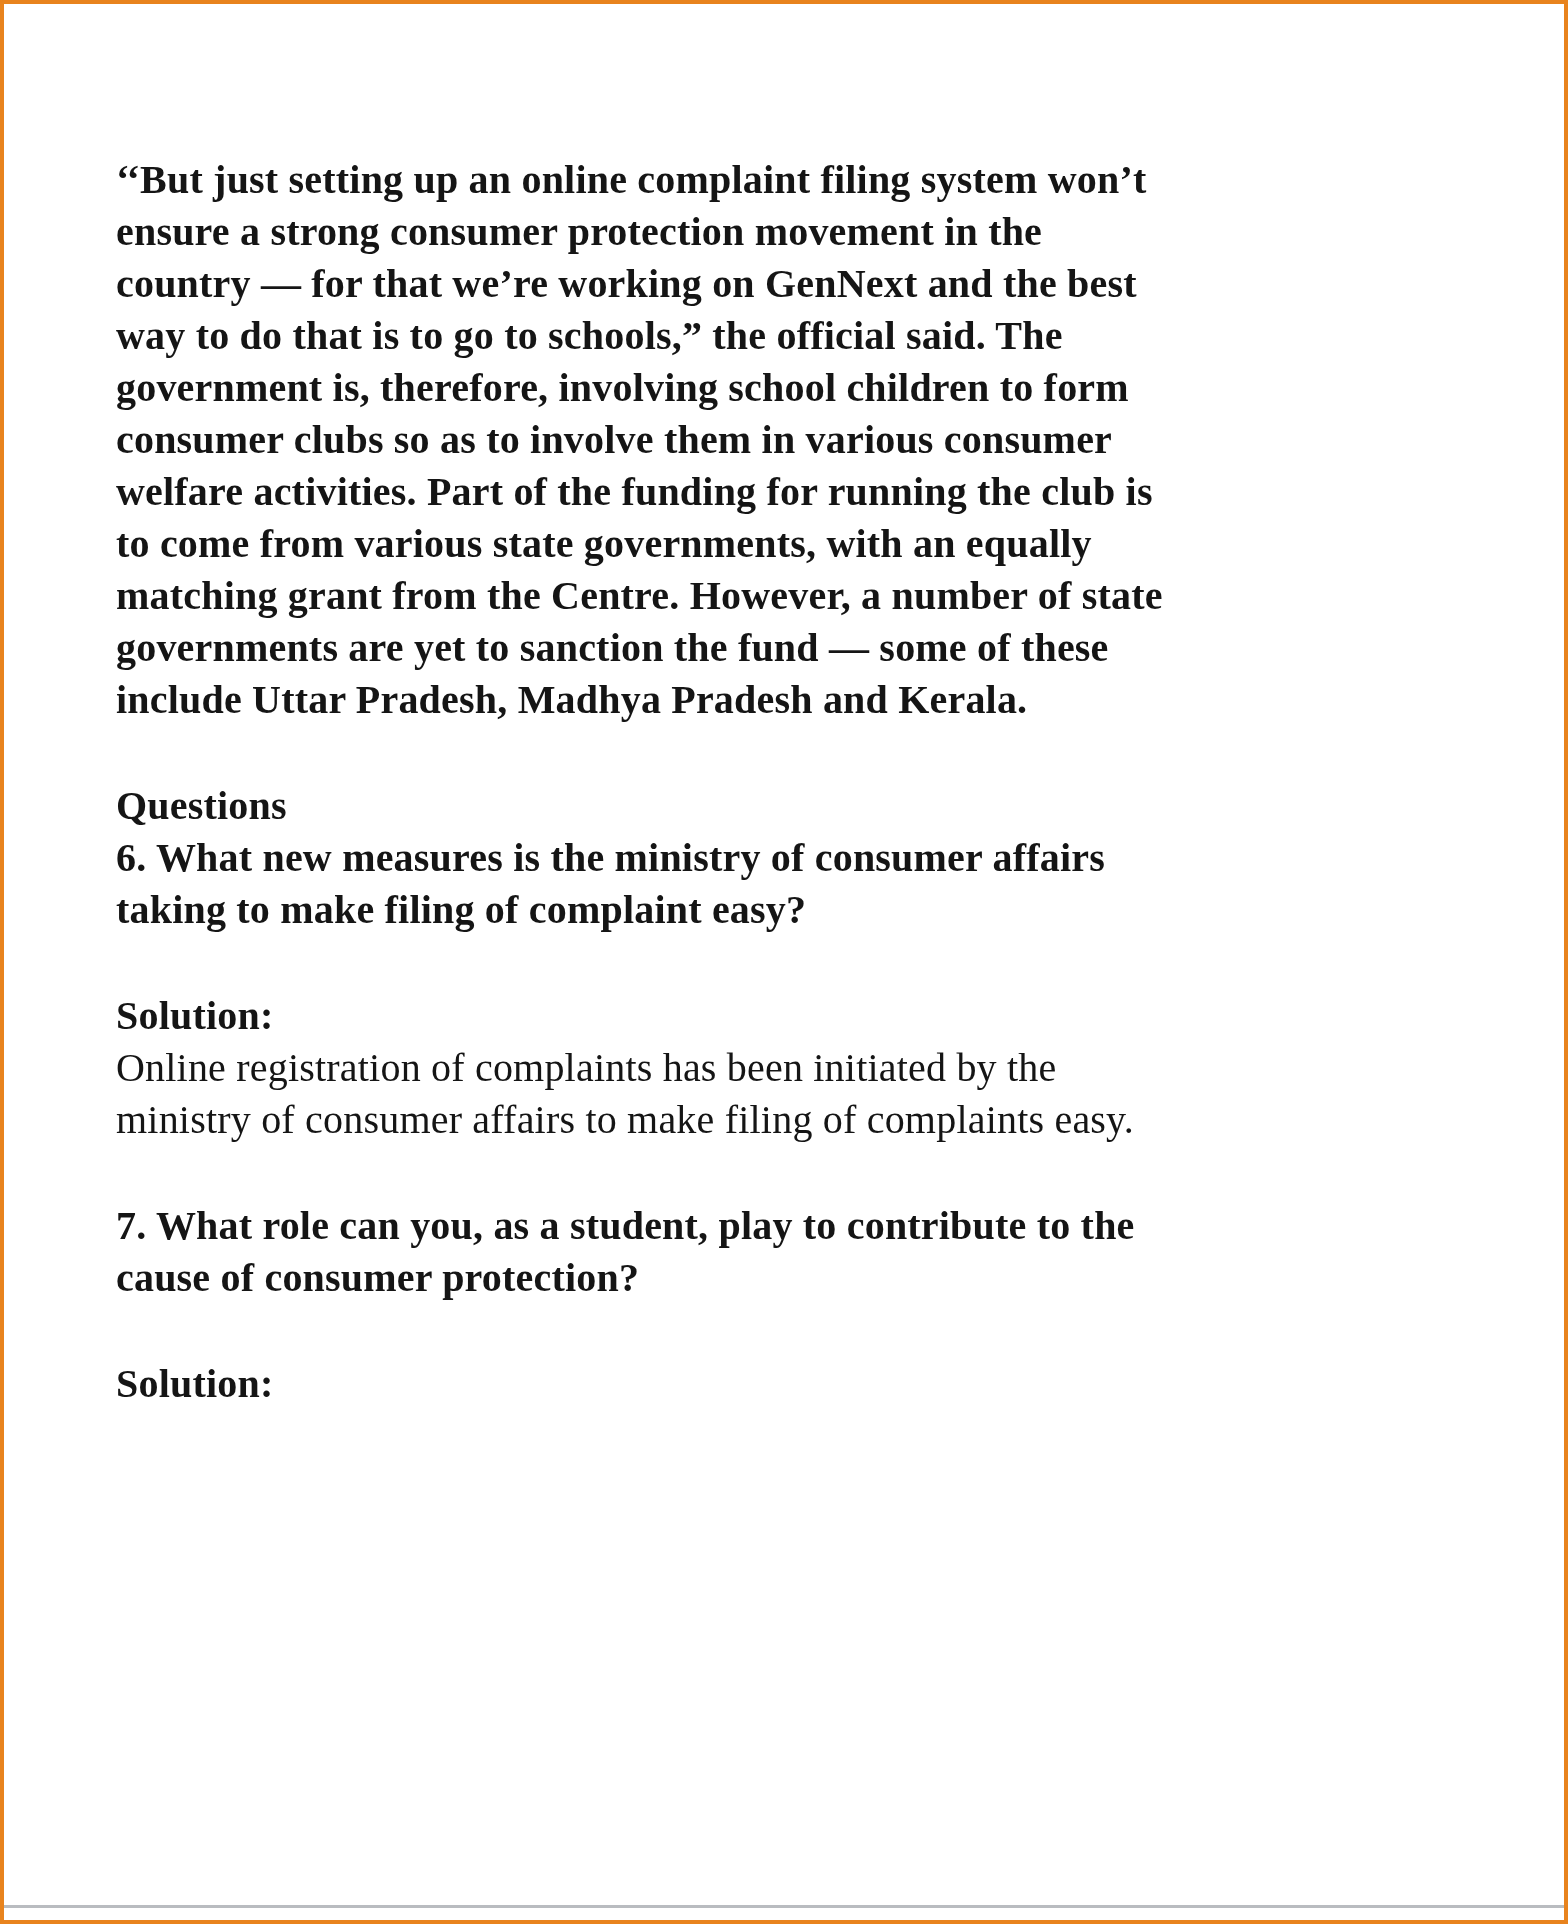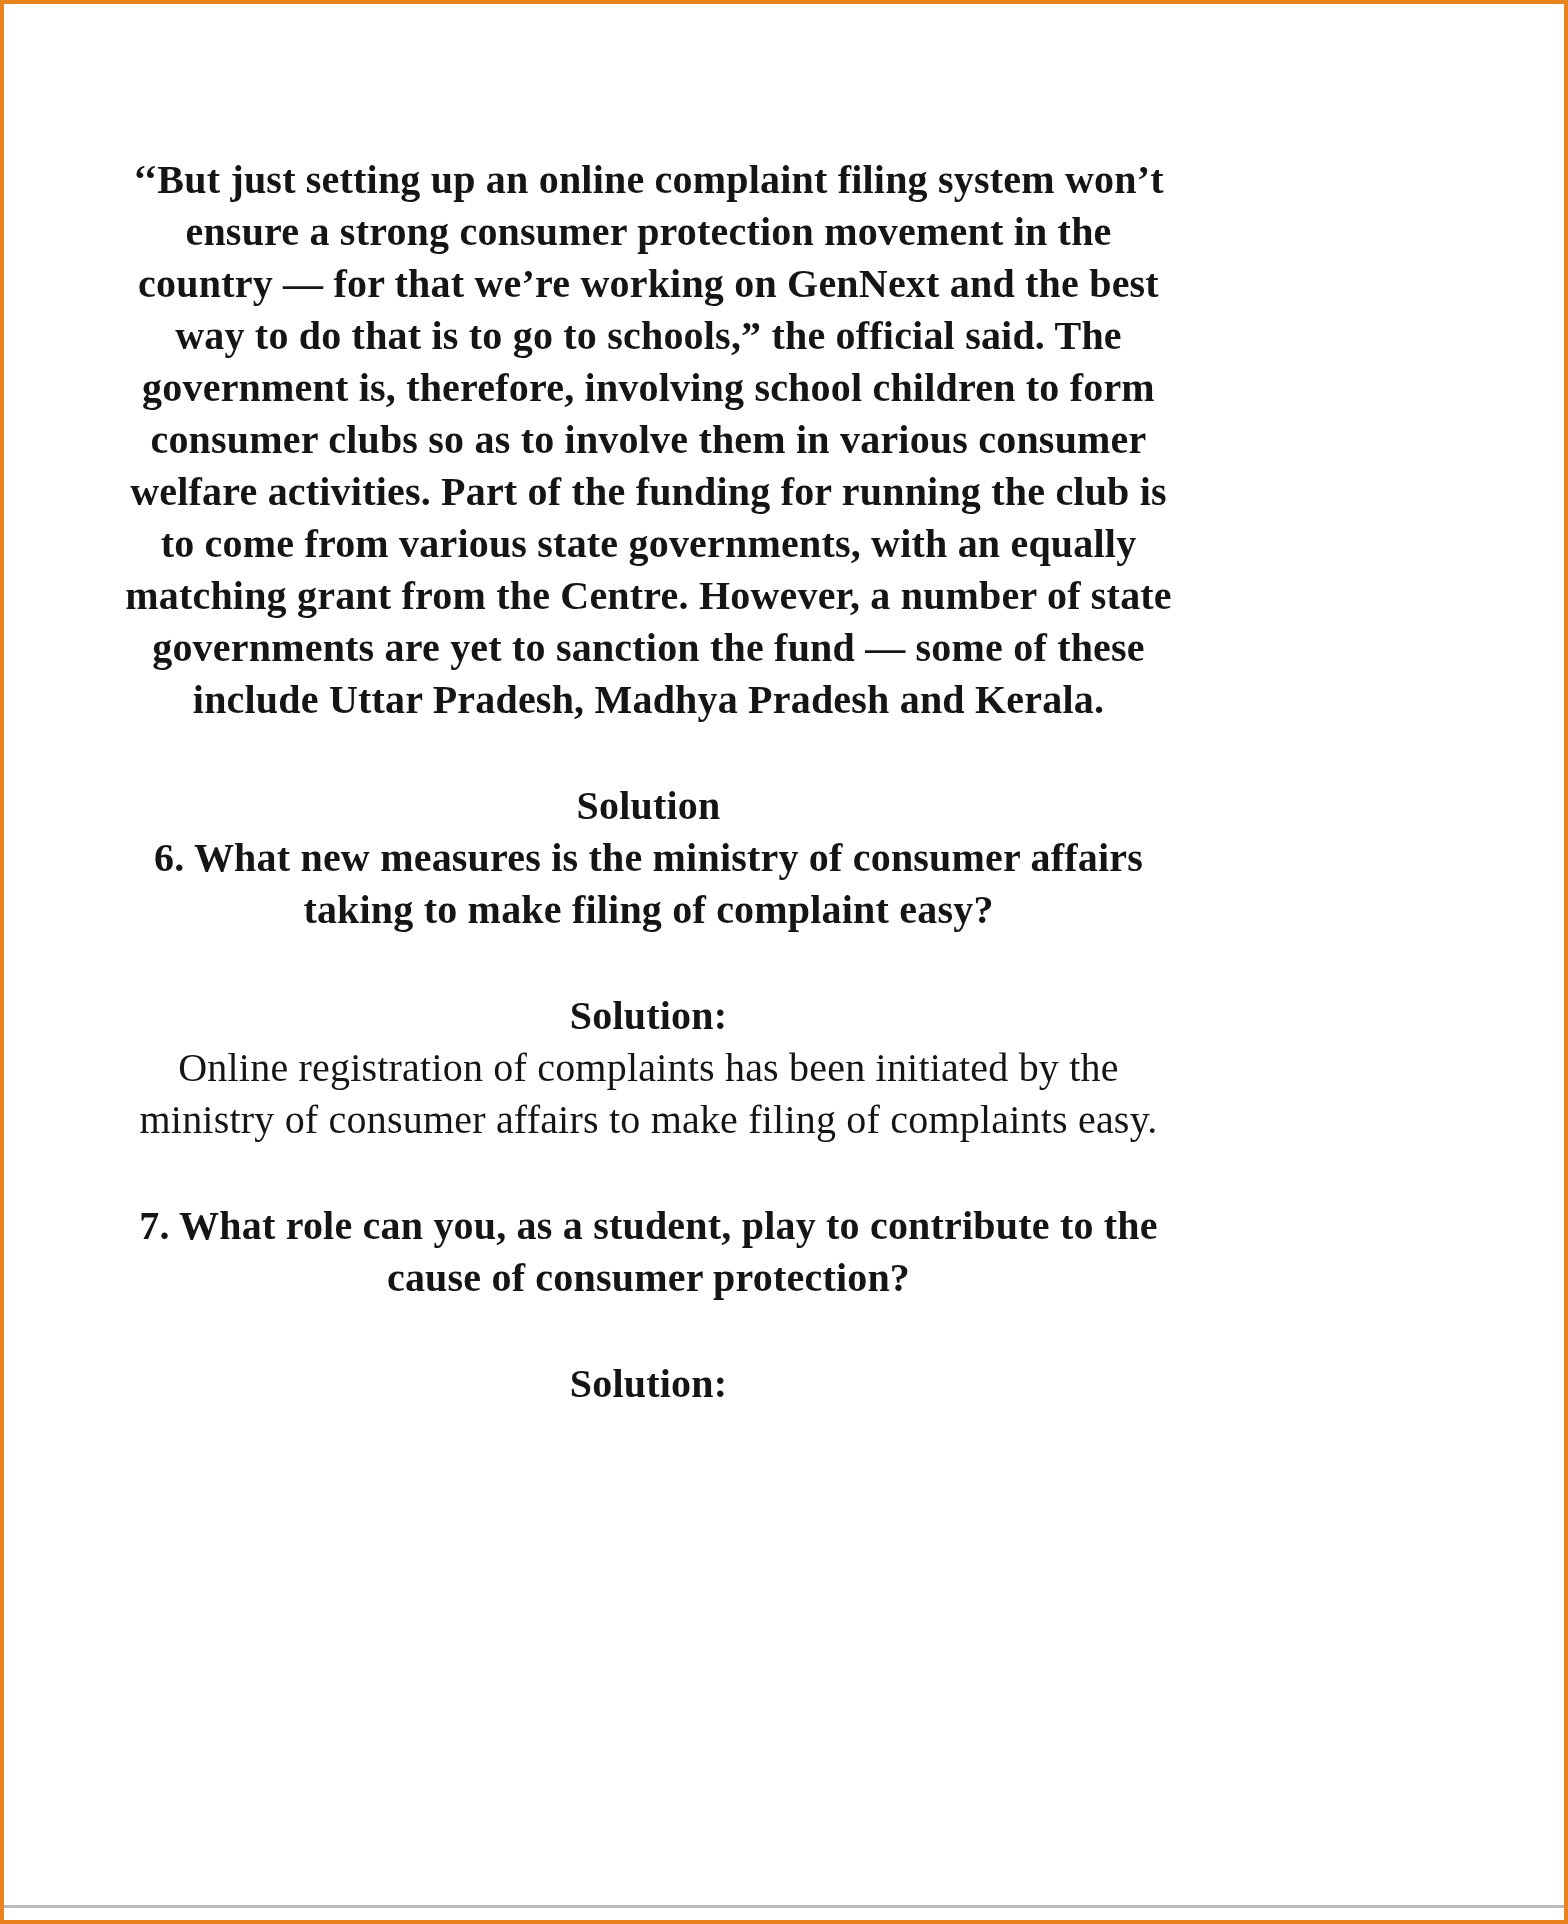--- a/index.html
+++ b/index.html
@@ -13,21 +13,20 @@
     height: 1924px;
     box-sizing: border-box;
     background: #ffffff;
     border: 4px solid #e8831d;
     overflow: hidden;
     font-family: "Liberation Serif", "DejaVu Serif", serif;
     color: #151515;
   }
   .content {
     padding: 150px 0 0 112px;
-    text-align: center;
   }
   .content p {
     margin: 0;
     width: 1065px;
     font-size: 40px;
     line-height: 52px;
     letter-spacing: 0.2px;
   }
   .bold {
     font-weight: bold;
@@ -52,21 +51,21 @@
 </style>
 </head>
 <body>
 
 <div class="page">
   <div class="content">
 
     <p class="bold gap-after">‘‘But just setting up an online complaint filing system won’t ensure a strong consumer protection movement in the country — for that we’re working on GenNext and the best way to do that is to go to schools,” the official said. The government is, therefore, involving school children to form consumer clubs so as to involve them in various consumer welfare activities. Part of the funding for running the club is to come from various state governments, with an equally matching grant from the Centre. However, a number of state governments are yet to sanction the fund — some of these include Uttar Pradesh, Madhya Pradesh and Kerala.</p>
 
     <div class="block">
-      <p class="bold">Solution</p>
+      <p class="bold">Questions</p>
       <p class="bold">6. What new measures is the ministry of consumer affairs taking to make filing of complaint easy?</p>
     </div>
 
     <div class="block">
       <p class="bold">Solution:</p>
       <p class="regular">Online registration of complaints has been initiated by the ministry of consumer affairs to make filing of complaints easy.</p>
     </div>
 
     <p class="bold gap-after">7. What role can you, as a student, play to contribute to the cause of consumer protection?</p>
 

